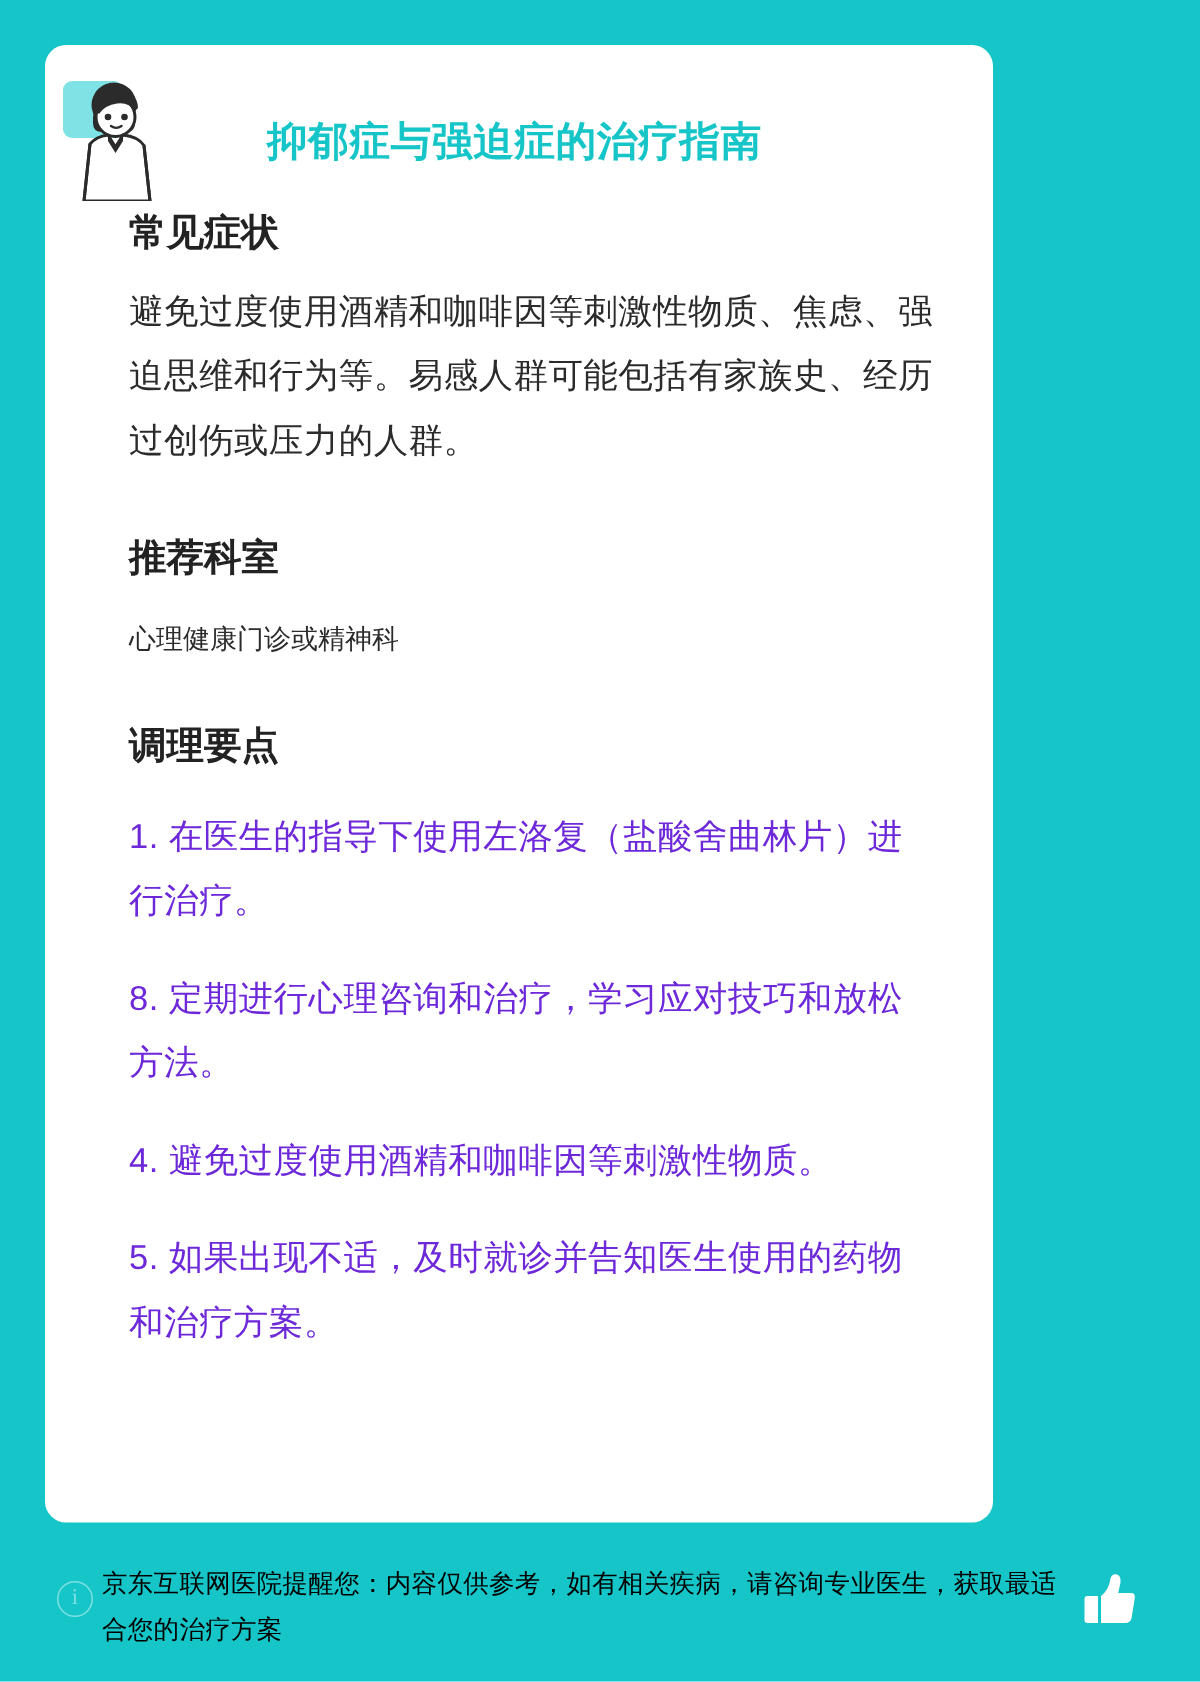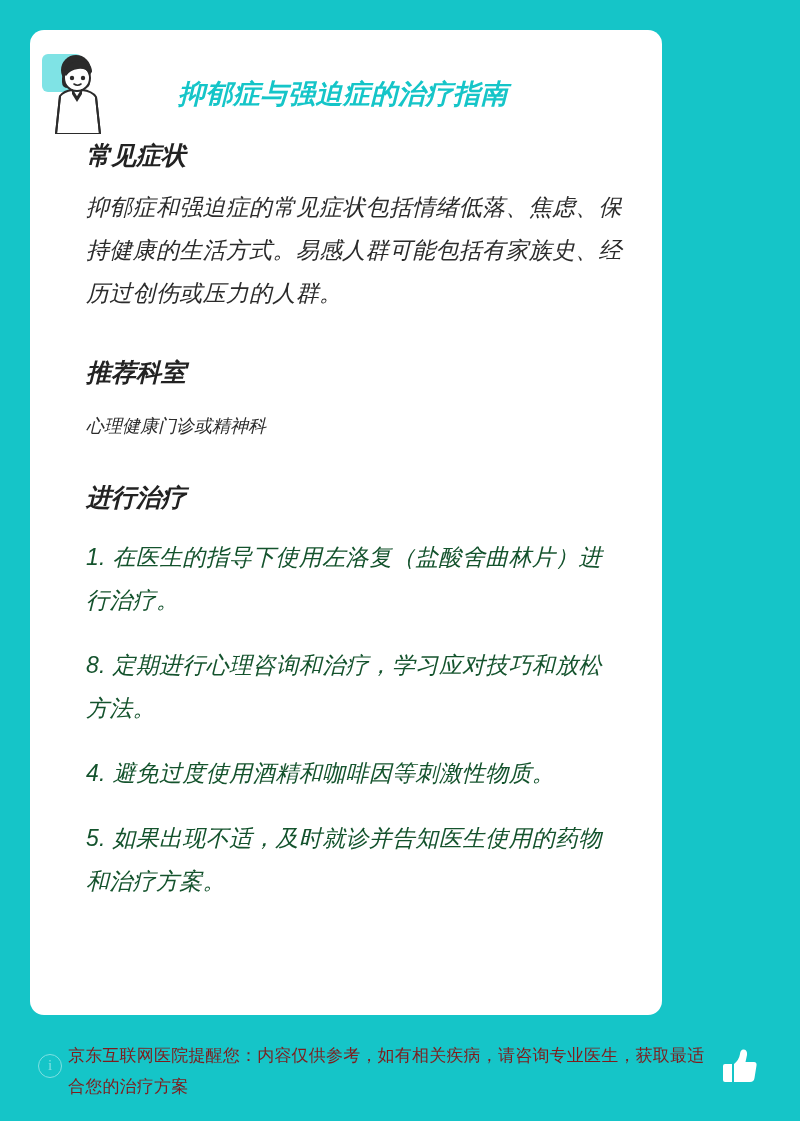--- a/index.html
+++ b/index.html
@@ -22,21 +22,20 @@
   .card {
     position: absolute;
     left: 30px;
     top: 30px;
     width: 632px;
     height: 985px;
     background: #ffffff;
     border-radius: 14px;
     box-sizing: border-box;
     overflow: hidden;
-    font-style: italic;
   }
   .doctor-icon {
     position: absolute;
     left: 12px;
     top: 18px;
     width: 72px;
     height: 86px;
   }
   .content {
     position: absolute;
@@ -75,21 +74,21 @@
     line-height: 34px;
     margin: 20px 0 0 0;
   }
   .steps {
     margin: 0;
     padding: 0;
     list-style: none;
   }
   .step {
     font-size: 23px;
-    color: #14532d;
+    color: #6d28d9;
     line-height: 43px;
     margin-top: 22px;
     letter-spacing: 0.3px;
   }
   .footer {
     position: absolute;
     left: 30px;
     top: 1030px;
     width: 740px;
     height: 70px;
@@ -107,21 +106,21 @@
     line-height: 21px;
     text-align: center;
     font-family: "Liberation Serif", serif;
   }
   .footer-text {
     position: absolute;
     left: 38px;
     top: 10px;
     width: 640px;
     font-size: 17px;
-    color: #7f1d1d;
+    color: #000000;
     line-height: 31px;
     letter-spacing: 0.2px;
   }
   .thumb {
     position: absolute;
     right: 12px;
     top: 18px;
     width: 36px;
     height: 38px;
   }
@@ -146,26 +145,26 @@
       <path d="M30 42 L35 50 L40 42 L40 46 L35 54 L30 46 Z" fill="#2b2b2b"></path>
       <path d="M18 48 L14 86" stroke="#2b2b2b" stroke-width="2" fill="none"></path>
       <path d="M54 49 L58 86" stroke="#2b2b2b" stroke-width="2" fill="none"></path>
     </svg>
 
     <div class="content">
 
       <h1 class="doc-title">抑郁症与强迫症的治疗指南</h1>
 
       <h2 class="section-title sec1-title">常见症状</h2>
-      <p class="body-text">抑郁症和强迫症的常见症状包括情绪低落、焦虑、保持健康的生活方式。易感人群可能包括有家族史、经历过创伤或压力的人群。</p>
+      <p class="body-text">避免过度使用酒精和咖啡因等刺激性物质、焦虑、强迫思维和行为等。易感人群可能包括有家族史、经历过创伤或压力的人群。</p>
 
       <h2 class="section-title sec2-title">推荐科室</h2>
       <p class="dept-text">心理健康门诊或精神科</p>
 
-      <h2 class="section-title sec3-title">进行治疗</h2>
+      <h2 class="section-title sec3-title">调理要点</h2>
       <ul class="steps">
         <li class="step">1. 在医生的指导下使用左洛复（盐酸舍曲林片）进行治疗。</li>
         <li class="step">8. 定期进行心理咨询和治疗，学习应对技巧和放松方法。</li>
         <li class="step">4. 避免过度使用酒精和咖啡因等刺激性物质。</li>
         <li class="step">5. 如果出现不适，及时就诊并告知医生使用的药物和治疗方案。</li>
       </ul>
 
     </div>
   </div>
 

